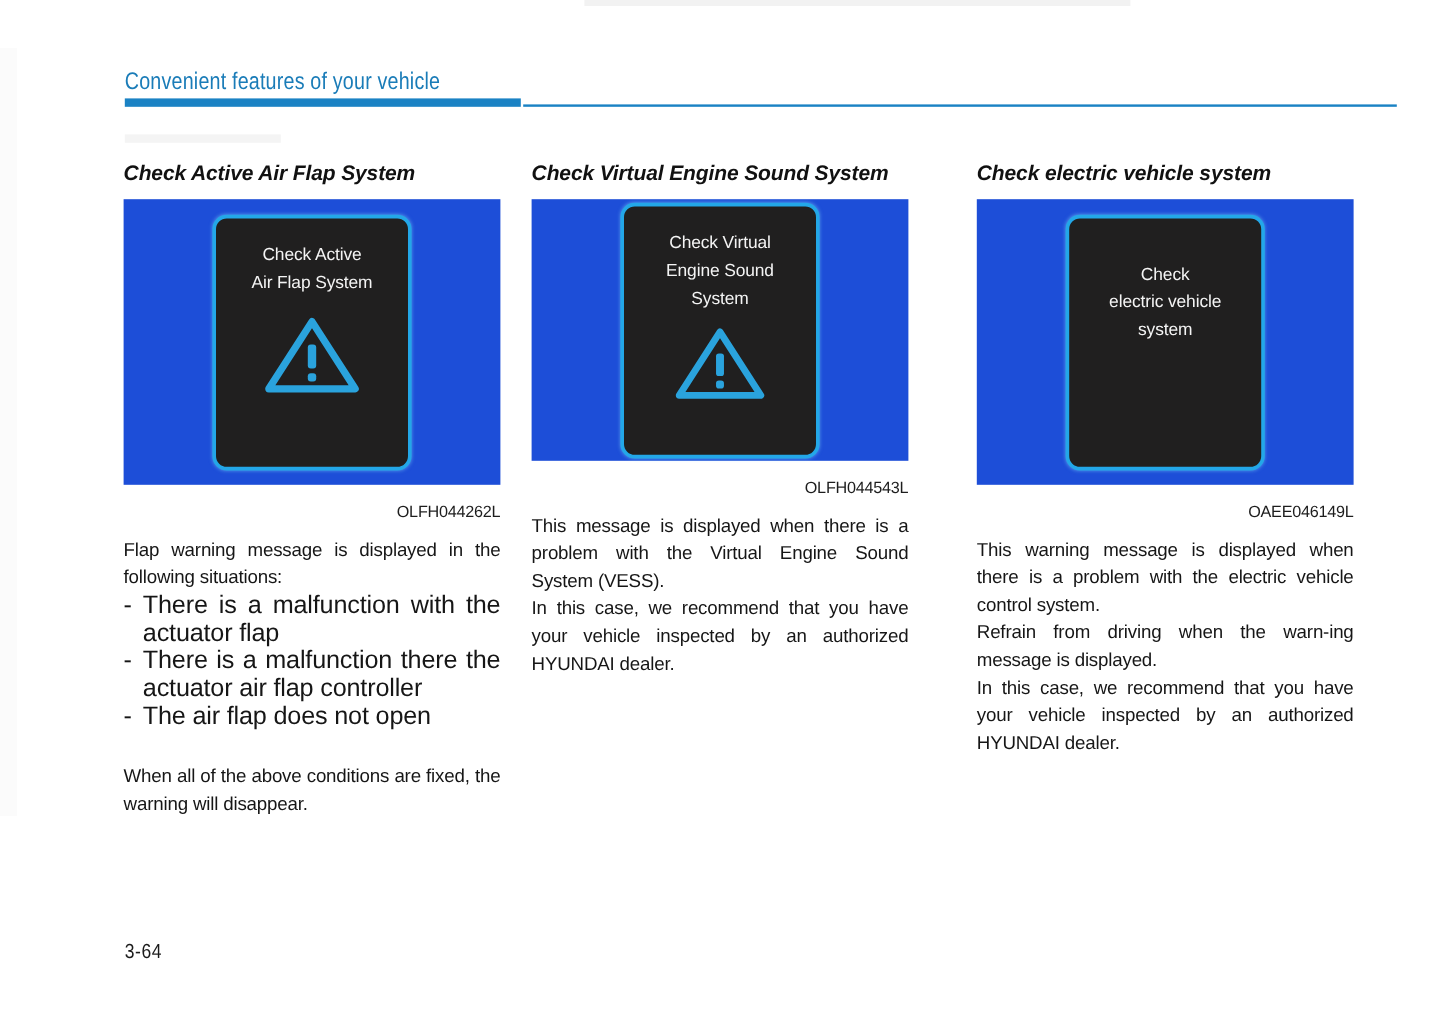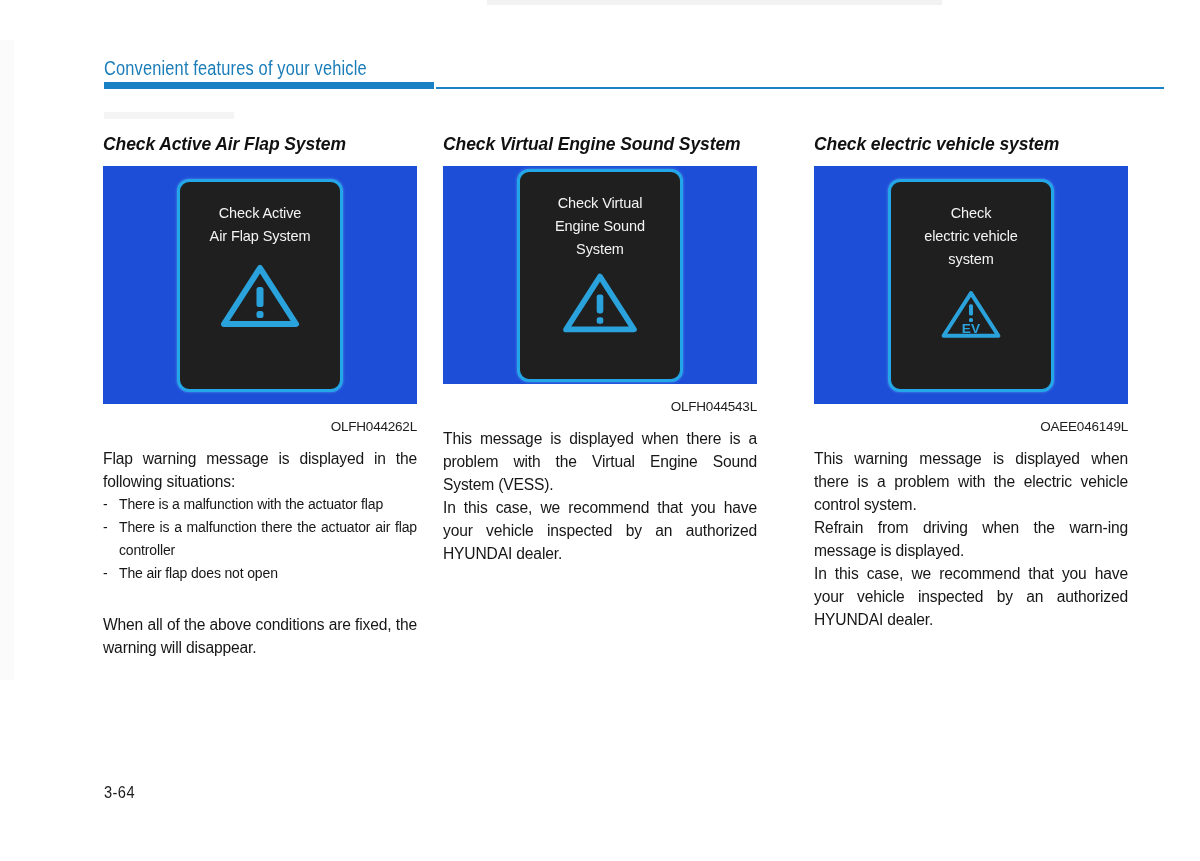--- a/index.html
+++ b/index.html
@@ -116,21 +116,21 @@
     border: 3px solid #23a7e8;
     border-radius: 12px;
     box-sizing: border-box;
     display: flex;
     flex-direction: column;
     align-items: center;
     box-shadow: 0 0 3px rgba(120,200,245,0.55);
   }
   .screen-a { width: 166px; height: 213px; padding-top: 20px; }
   .screen-b { width: 166px; height: 213px; padding-top: 20px; }
-  .screen-c { width: 166px; height: 213px; padding-top: 20px; }
+  .screen-c { width: 166px; height: 213px; padding-top: 36px; }
 
   .screen-text {
     color: #f4f4f4;
     font-family: "Liberation Sans", sans-serif;
     font-size: 14.5px;
     line-height: 23px;
     text-align: center;
     white-space: pre-line;
     letter-spacing: -0.1px;
   }
@@ -162,21 +162,21 @@
   }
   .para { margin-bottom: 0px; }
   .para + .para { margin-top: 0px; }
   .para-gap { margin-top: 23px; }
 
   .bullet-list { margin: 0; padding: 0; list-style: none; }
   .bullet-item {
     position: relative;
     padding-left: 16px;
     font-family: "Liberation Sans", sans-serif;
-    font-size: 14px;
+    font-size: 21px;
     line-height: 23px;
     color: #161616;
     text-align: justify;
     text-justify: inter-word;
     letter-spacing: -0.15px;
   }
   .bullet-item::before {
     content: "-";
     position: absolute;
     left: 0;
@@ -271,28 +271,20 @@
 
   <div class="column col-3">
     <h2 class="section-heading">Check electric vehicle system</h2>
 
     <div class="figure" style="margin-top:11px;">
       <div class="figure-frame">
         <div class="cluster-screen screen-c">
           <div class="screen-text">Check
 electric vehicle
 system</div>
-          <div class="screen-icon">
-            <svg width="68" height="58" viewBox="0 0 84 72">
-              <path d="M42 10 L76 63 L8 63 Z" fill="none" stroke="#2aa3dd" stroke-width="5" stroke-linejoin="round" stroke-linecap="round"></path>
-              <rect x="39.5" y="24" width="5" height="14" rx="2" fill="#2aa3dd"></rect>
-              <rect x="39.5" y="41" width="5" height="5" rx="2" fill="#2aa3dd"></rect>
-              <text x="42" y="60" text-anchor="middle" font-family="Liberation Sans, sans-serif" font-size="17" font-weight="bold" fill="#2aa3dd">EV</text>
-            </svg>
-          </div>
         </div>
       </div>
       <div class="figure-caption">OAEE046149L</div>
     </div>
 
     <p class="body-text para" style="margin-top:13px;">This warning message is displayed when there is a problem with the electric vehicle control system.</p>
     <p class="body-text para para-gap">Refrain from driving when the warn-ing message is displayed.</p>
     <p class="body-text para para-gap">In this case, we recommend that you have your vehicle inspected by an authorized HYUNDAI dealer.</p>
   </div>
 

